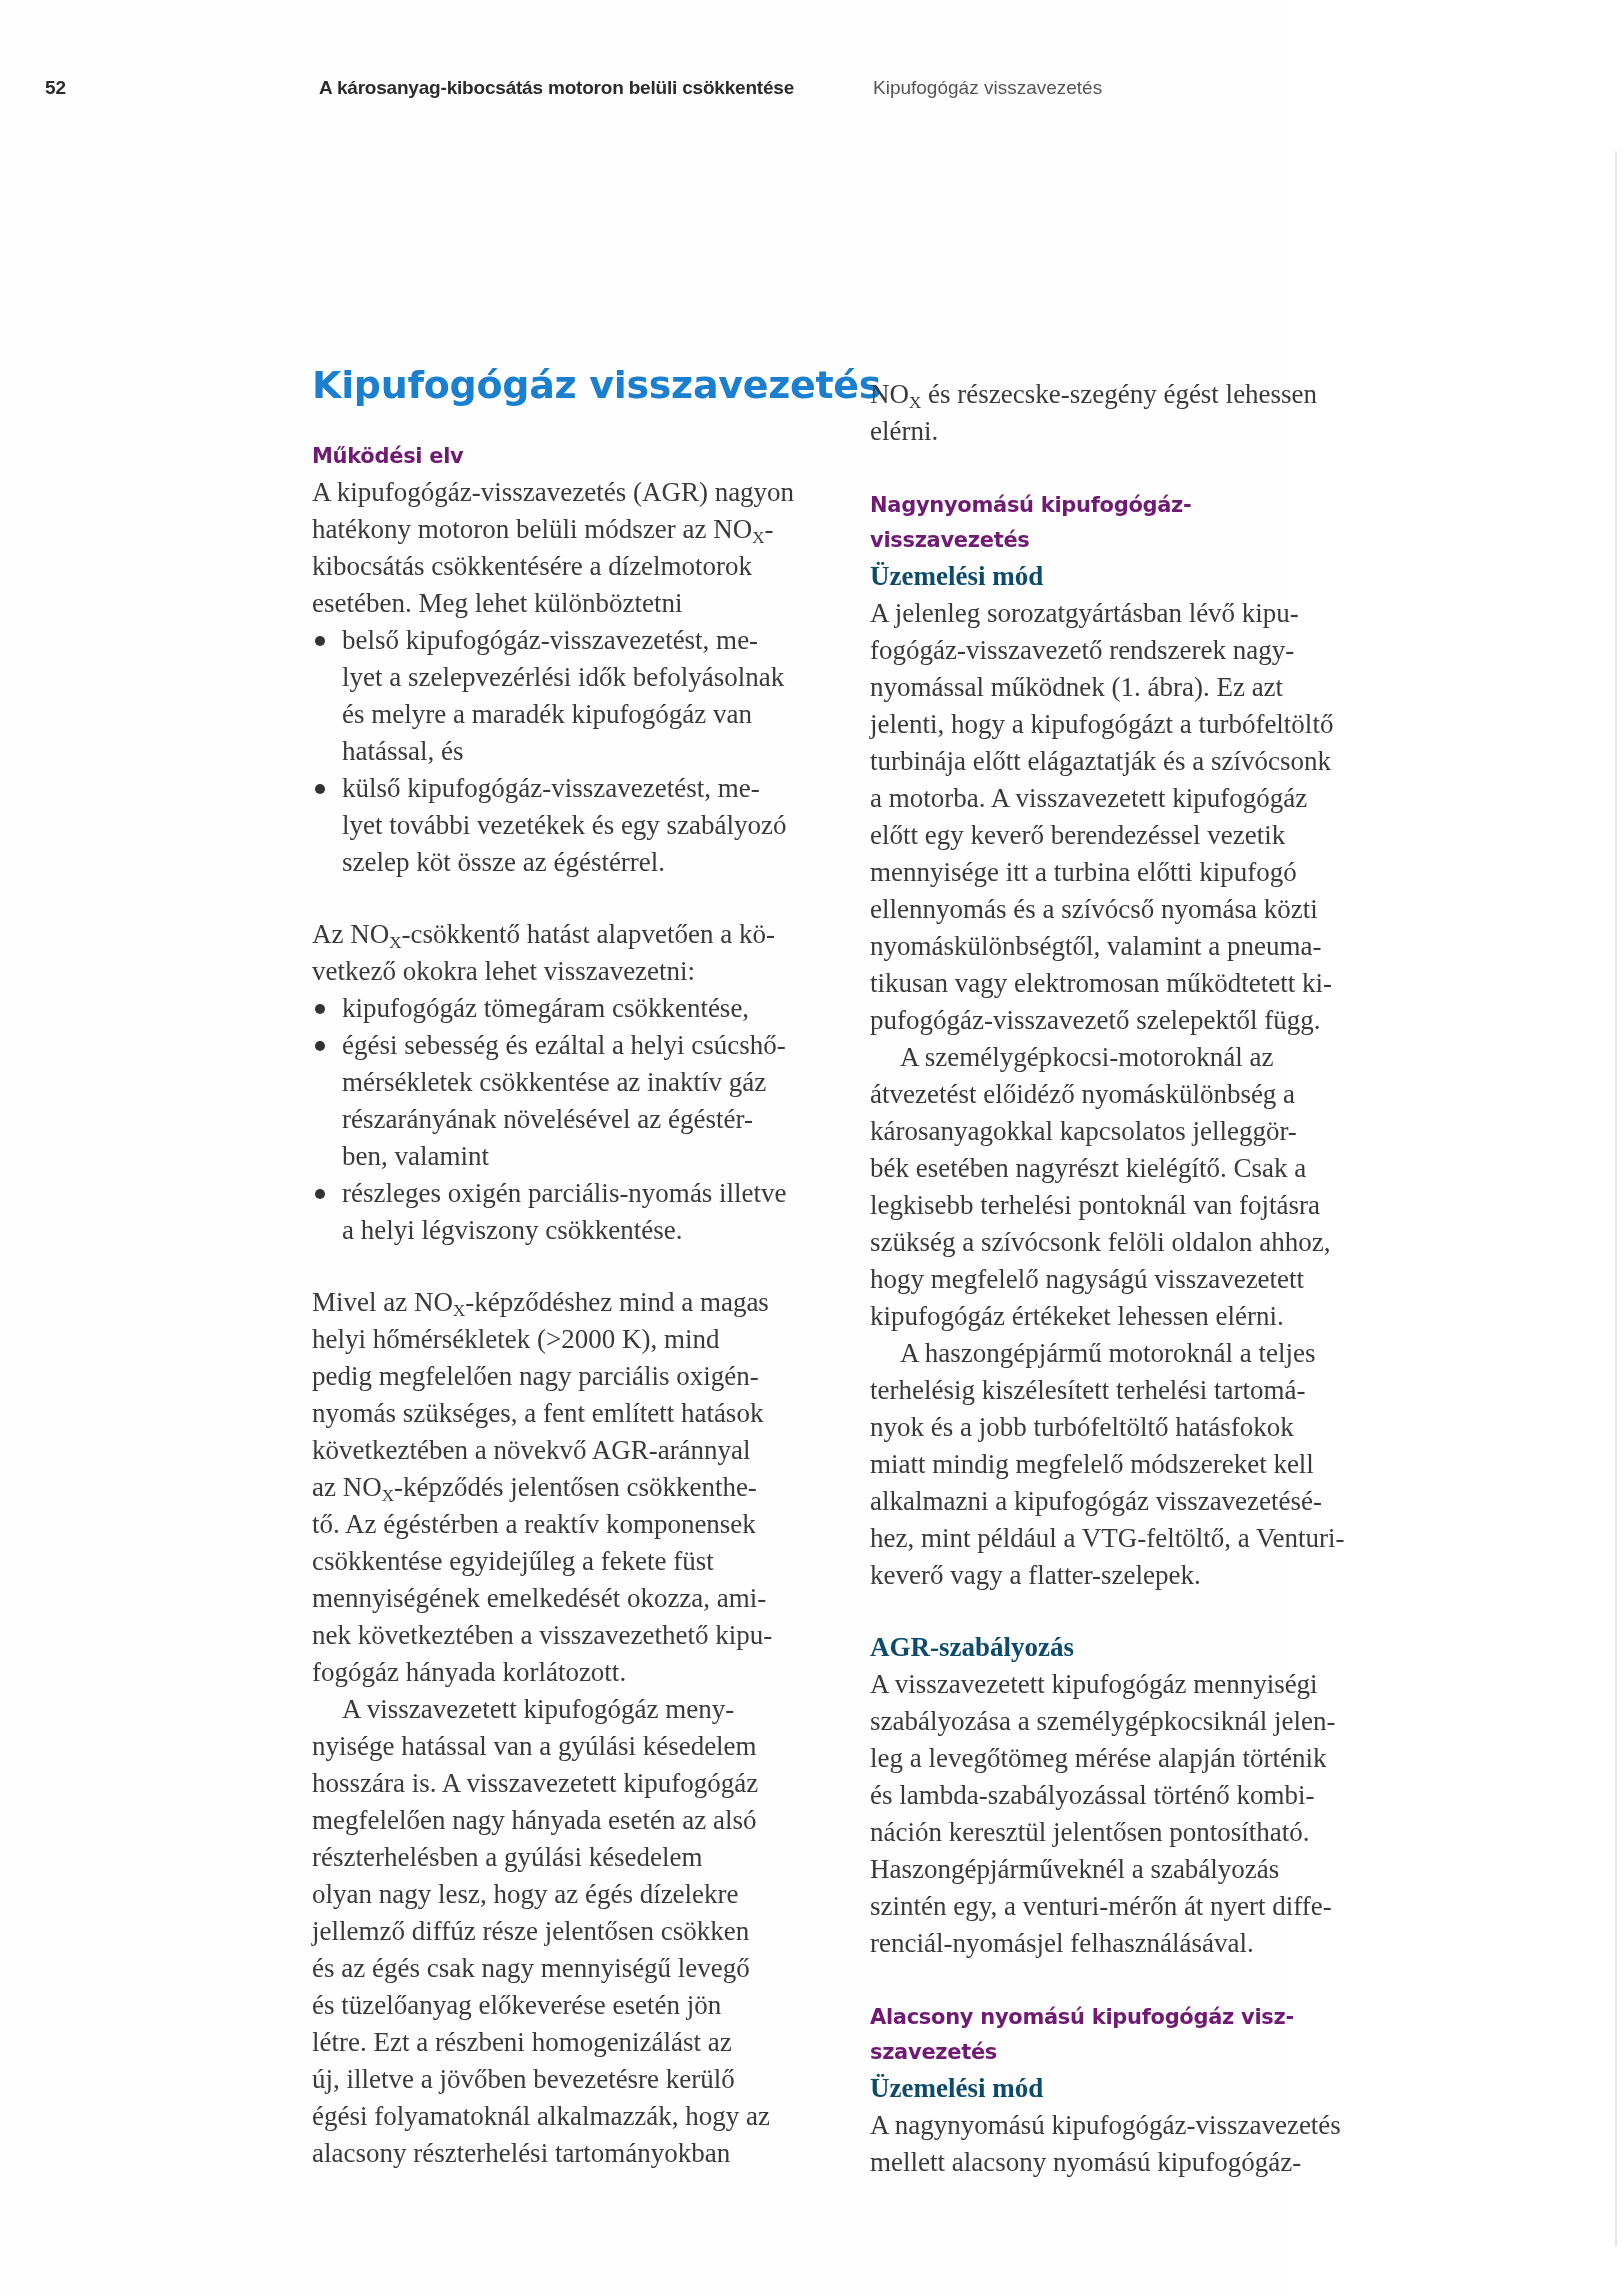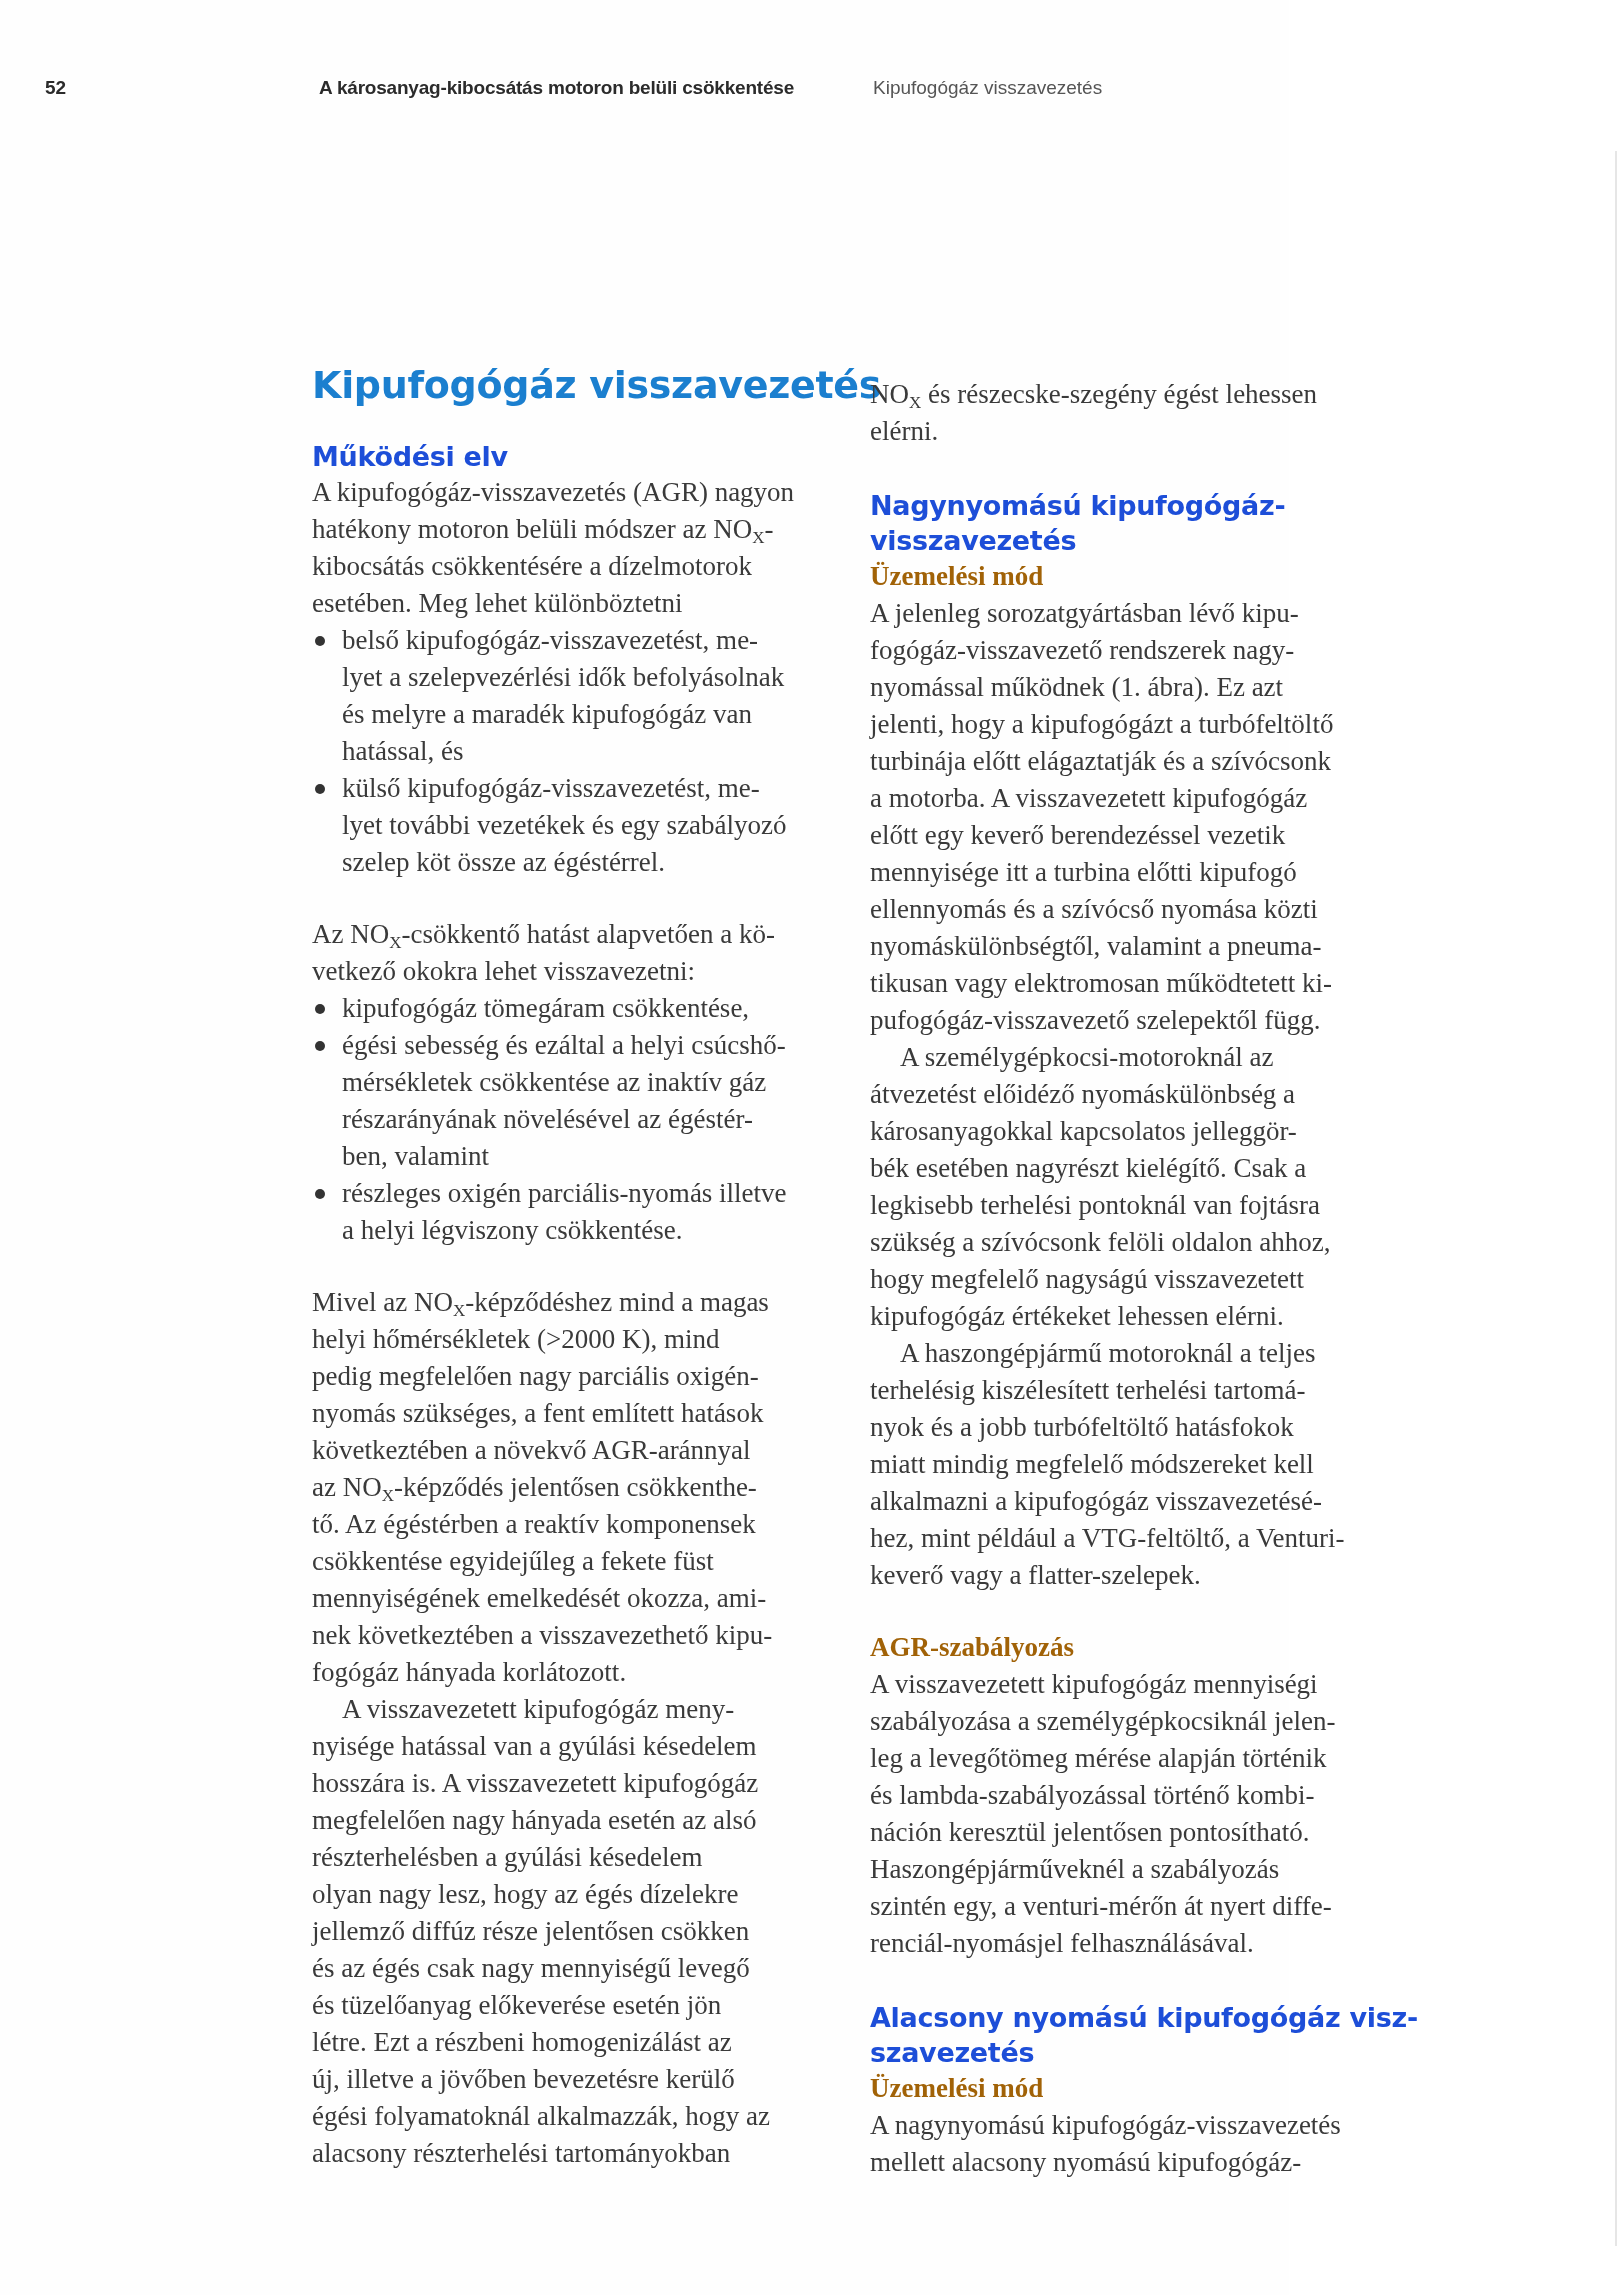--- a/index.html
+++ b/index.html
@@ -7,22 +7,22 @@
   .page { position: absolute; left: 0; top: 0; width: 1289px; height: 2295px; background: #fefefe; }
   .edge { position: absolute; left: 1615px; top: 151px; width: 2px; height: 2095px; background: #e6e6e6; }
   .header { position: absolute; top: 77px; left: 0; width: 1623px; height: 26px; font-family: "Liberation Sans", sans-serif; font-size: 19px; color: #2b2b2b; }
   .header .pagenum { position: absolute; left: 45px; top: 0; font-weight: bold; }
   .header .chapter { position: absolute; left: 319px; top: 0; font-weight: bold; letter-spacing: -0.2px; }
   .header .section { position: absolute; left: 873px; top: 0; color: #555; }
   .col { position: absolute; width: 576px; font-family: "Liberation Serif", serif; font-size: 27px; color: #3a3a3a; line-height: 37px; }
   .col.left { left: 312px; top: 359px; }
   .col.right { left: 870px; top: 376px; }
   .title { font-family: "DejaVu Sans", sans-serif; font-weight: bold; font-size: 38px; color: #1b7fcf; line-height: 52px; margin: 0 0 27.5px 0; letter-spacing: -0.3px; }
-  .h2 { font-family: "DejaVu Sans", sans-serif; font-weight: bold; font-size: 27px; color: #1d4ed8; line-height: 35px; margin: 0; letter-spacing: -0.3px; }
-  .h3 { font-family: "Liberation Serif", serif; font-size: 27px; color: #a16207; line-height: 37px; margin: 0; }
+  .h2 { font-family: "DejaVu Sans", sans-serif; font-weight: bold; font-size: 21px; color: #701a75; line-height: 35px; margin: 0; letter-spacing: -0.3px; }
+  .h3 { font-family: "Liberation Serif", serif; font-size: 27px; color: #0c4a6e; line-height: 37px; margin: 0; }
   .line { white-space: nowrap; display: block; height: 37px; }
   .indent { padding-left: 30px; }
   .bullet { position: relative; padding-left: 30px; }
   .bullet .dot { position: absolute; left: 2.6px; top: 14.4px; width: 10.5px; height: 10.5px; border-radius: 50%; background: #333; }
   .gap { height: 35px; }
   .gap-lg { height: 38px; }
   sub { font-size: 17px; line-height: 0; vertical-align: -5.2px; }
 </style>
 </head>
 <body>

